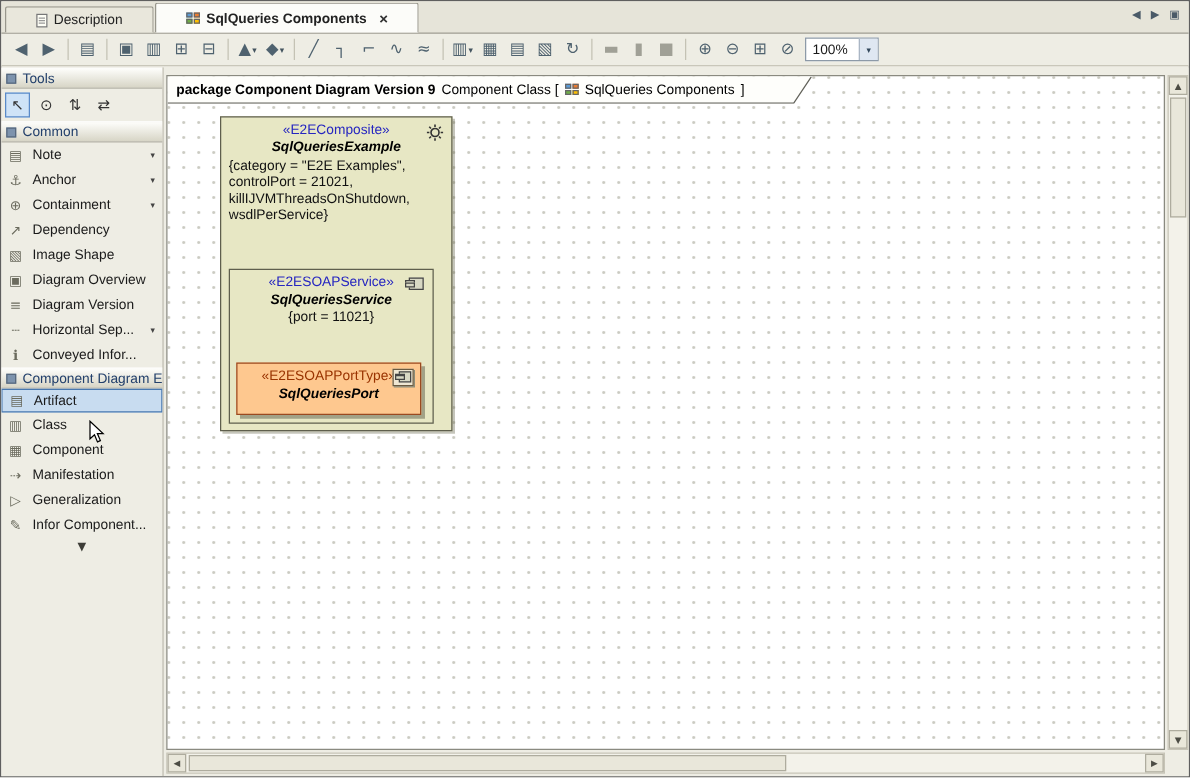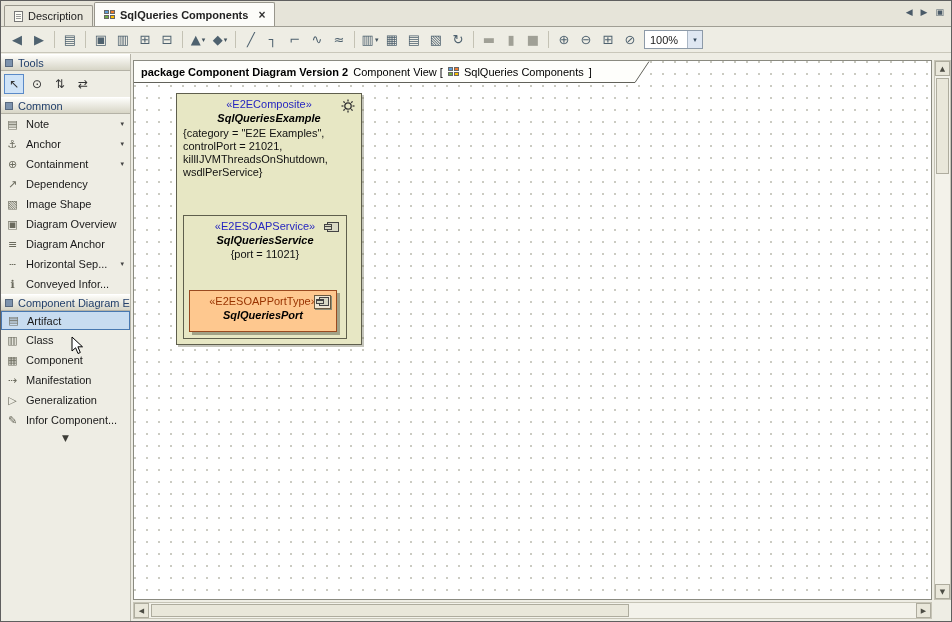--- a/index.html
+++ b/index.html
@@ -4,21 +4,21 @@
 <style>
   html,body{margin:0;padding:0;background:#fff;}
   *{box-sizing:border-box;}
   .window{
     width:952px;height:622px;position:relative;overflow:hidden;
     border:1px solid #5f5f5f;background:#eeede4;
     font-family:"Liberation Sans","DejaVu Sans",sans-serif;font-size:11px;color:#1a1a1a;
   }
   
   .tabbar{height:26px;background:#e6e4d9;border-bottom:1px solid #a09e94;display:flex;align-items:flex-end;padding-left:3px;position:relative;}
-  .tab{display:flex;align-items:center;gap:5px;height:21px;padding:0 9px;margin-right:1px;
+  .tab{display:flex;align-items:center;gap:5px;height:21px;padding:0 24px;margin-right:1px;
        border:1px solid #98968c;border-bottom:none;border-radius:2px 2px 0 0;background:#e9e7dc;color:#222;}
   .tab.active{background:#fcfcf9;height:24px;font-weight:bold;}
   .tab-close{margin-left:5px;font-weight:bold;color:#333;font-size:12px;line-height:10px;}
   .dgic{display:inline-grid;grid-template-columns:5px 5px;grid-auto-rows:4px;gap:1px;}
   .dgic i{display:block;border:1px solid #666;}
   .dgic i:nth-child(1){background:#5b9bd5;}
   .dgic i:nth-child(2){background:#ed7d31;}
   .dgic i:nth-child(3){background:#70ad47;}
   .dgic i:nth-child(4){background:#ffc000;}
   .doc-ic{display:inline-block;width:9px;height:11px;background:#fdfdf5;border:1px solid #777;position:relative;}
@@ -262,21 +262,21 @@
       <div class="side-item">
         <span class="icon ic-img">▧</span>
         <span>Image Shape</span>
       </div>
       <div class="side-item">
         <span class="icon ic-ovw">▣</span>
         <span>Diagram Overview</span>
       </div>
       <div class="side-item">
         <span class="icon ic-leg">≡</span>
-        <span>Diagram Anchor</span>
+        <span>Diagram Version</span>
       </div>
       <div class="side-item">
         <span class="icon ic-sep">┄</span>
         <span>Horizontal Sep...</span>
         <span class="dd">▾</span>
       </div>
       <div class="side-item">
         <span class="icon ic-info">ℹ</span>
         <span>Conveyed Infor...</span>
       </div>
@@ -318,22 +318,22 @@
 
     <div class="rightpane">
       <div class="canvas">
 
         <div class="frame-header">
           <svg width="516" height="22" viewBox="0 0 516 22">
             <path d="M0,0 H515 L501,21 H0 Z" fill="#fefefb"></path>
             <path d="M0,21.5 H501 L515,0.5" fill="none" stroke="#62625a" stroke-width="1"></path>
           </svg>
           <div class="fh-text">
-            <span class="fh-bold">package Component Diagram Version 2</span>
-            <span class="fh-reg">Component View [</span>
+            <span class="fh-bold">package Component Diagram Version 9</span>
+            <span class="fh-reg">Component Class [</span>
             <span class="dgic">
                 <i></i>
                 <i></i>
                 <i></i>
                 <i></i>
               </span>
             <span class="fh-reg">SqlQueries Components</span>
             <span class="fh-reg">]</span>
           </div>
         </div>

